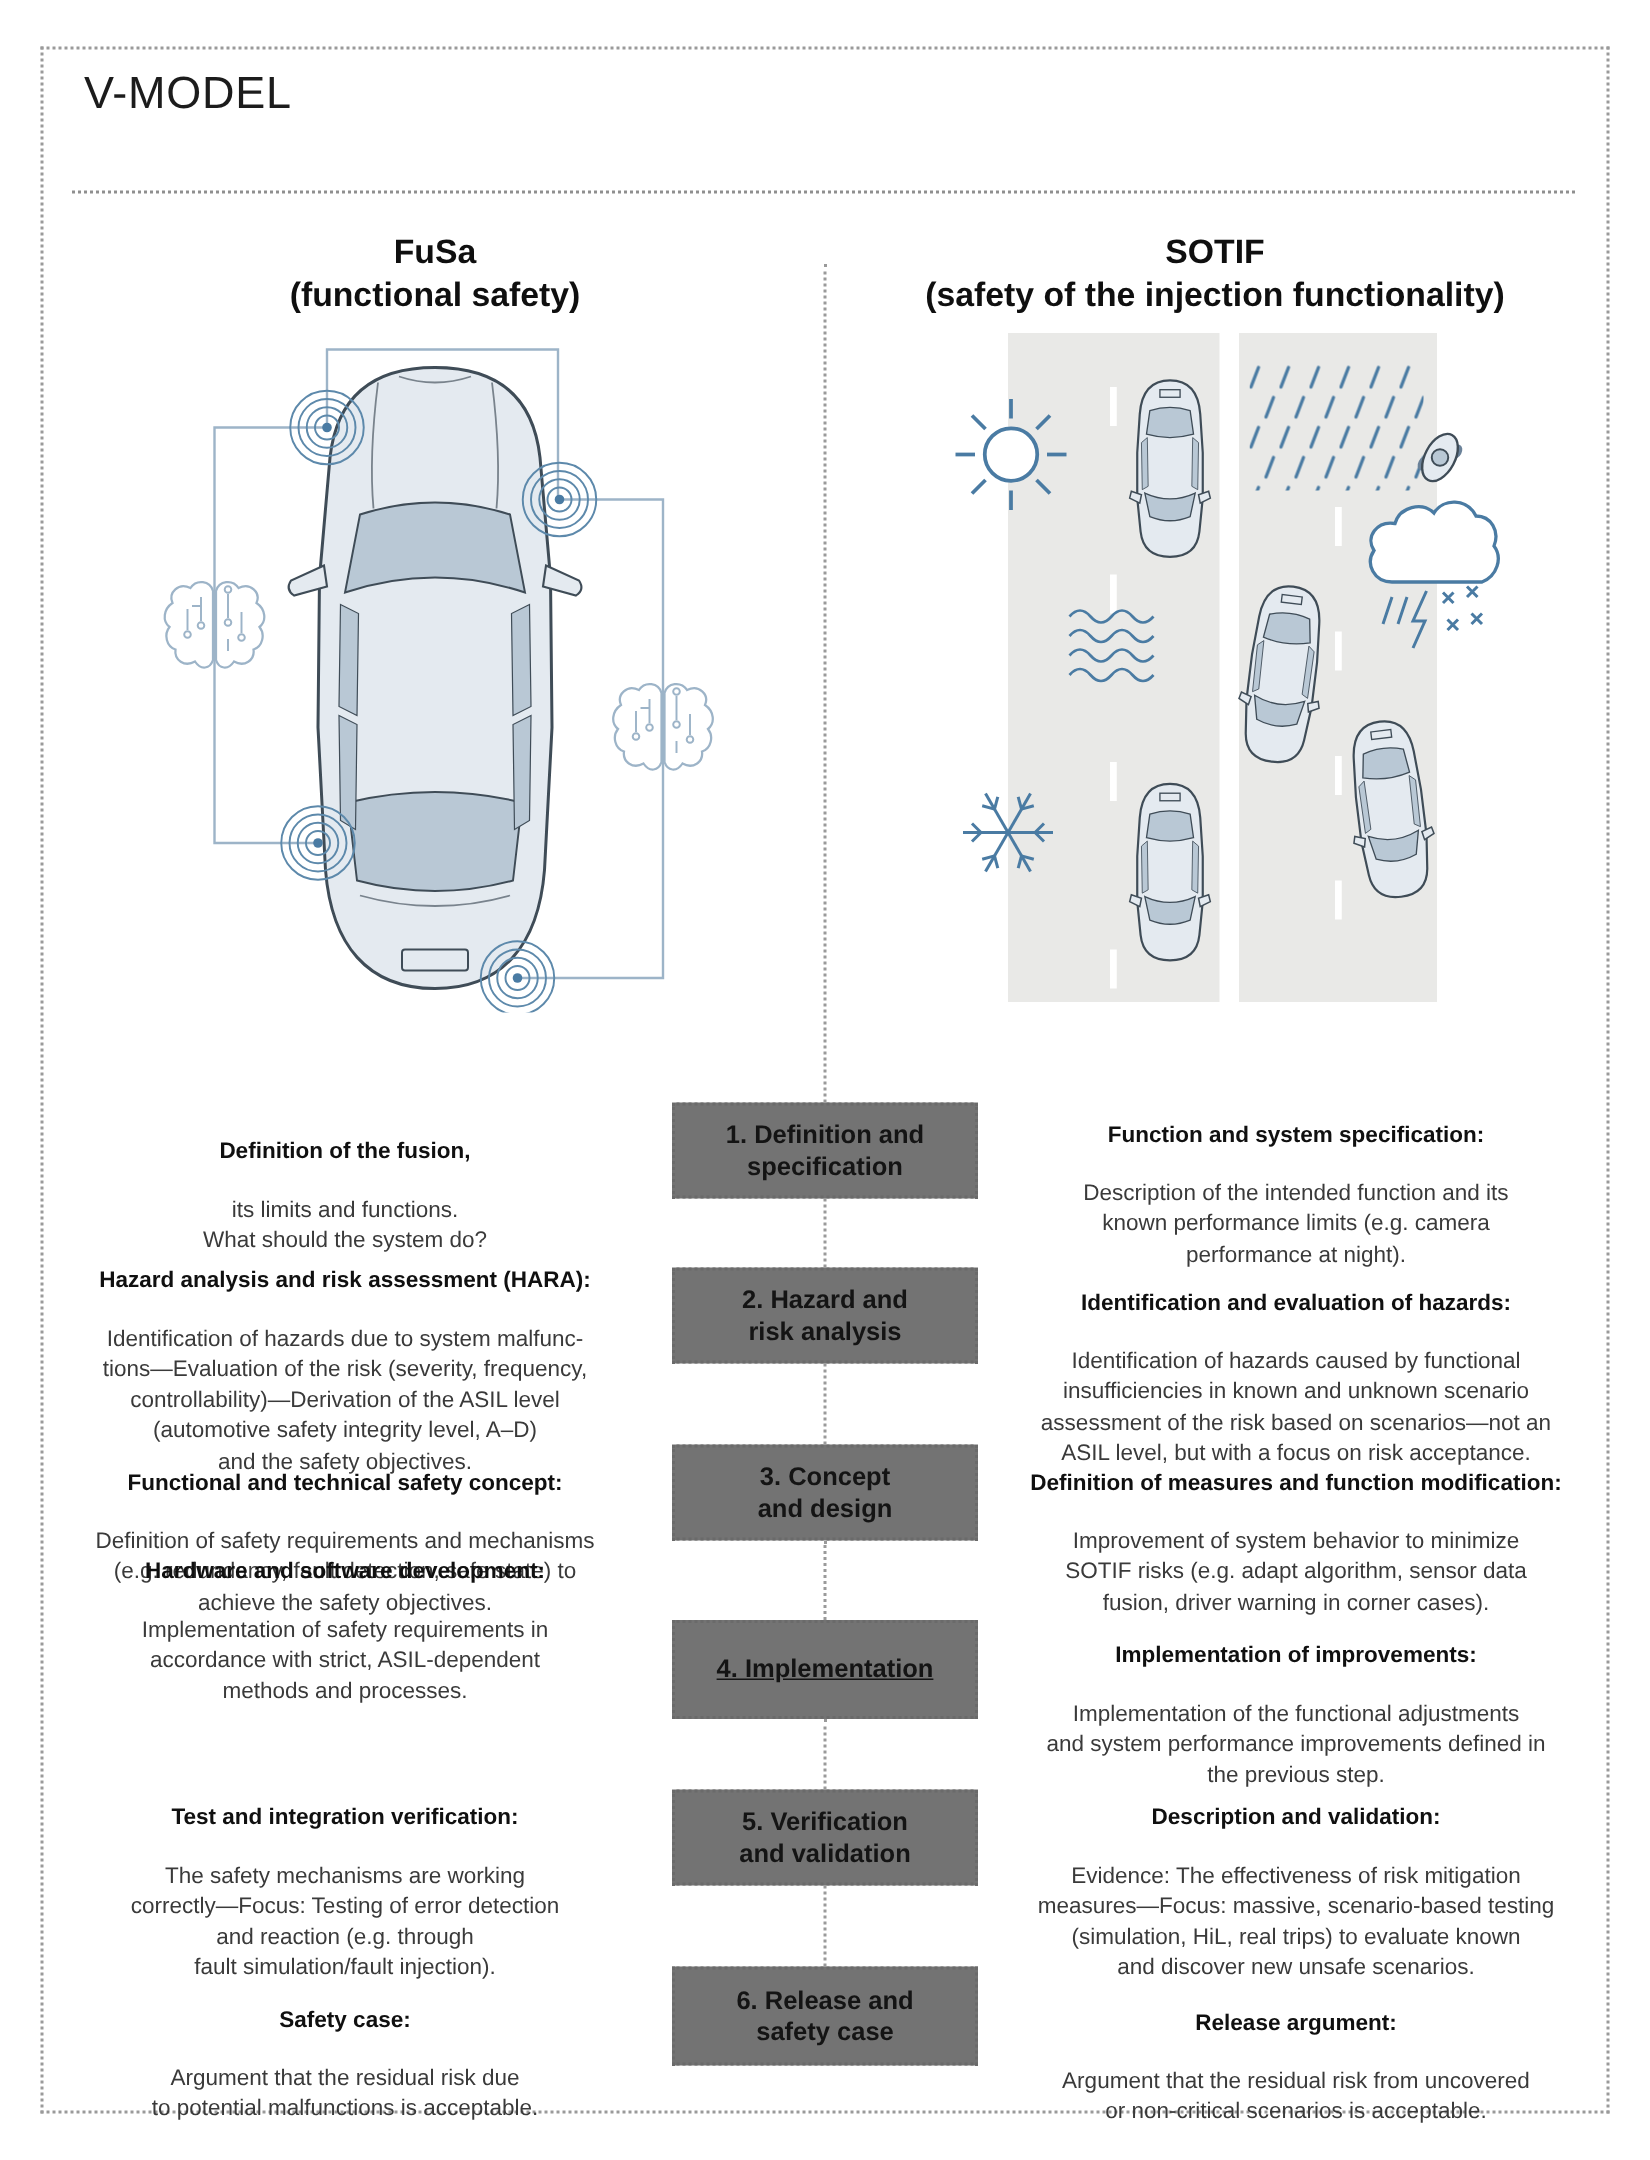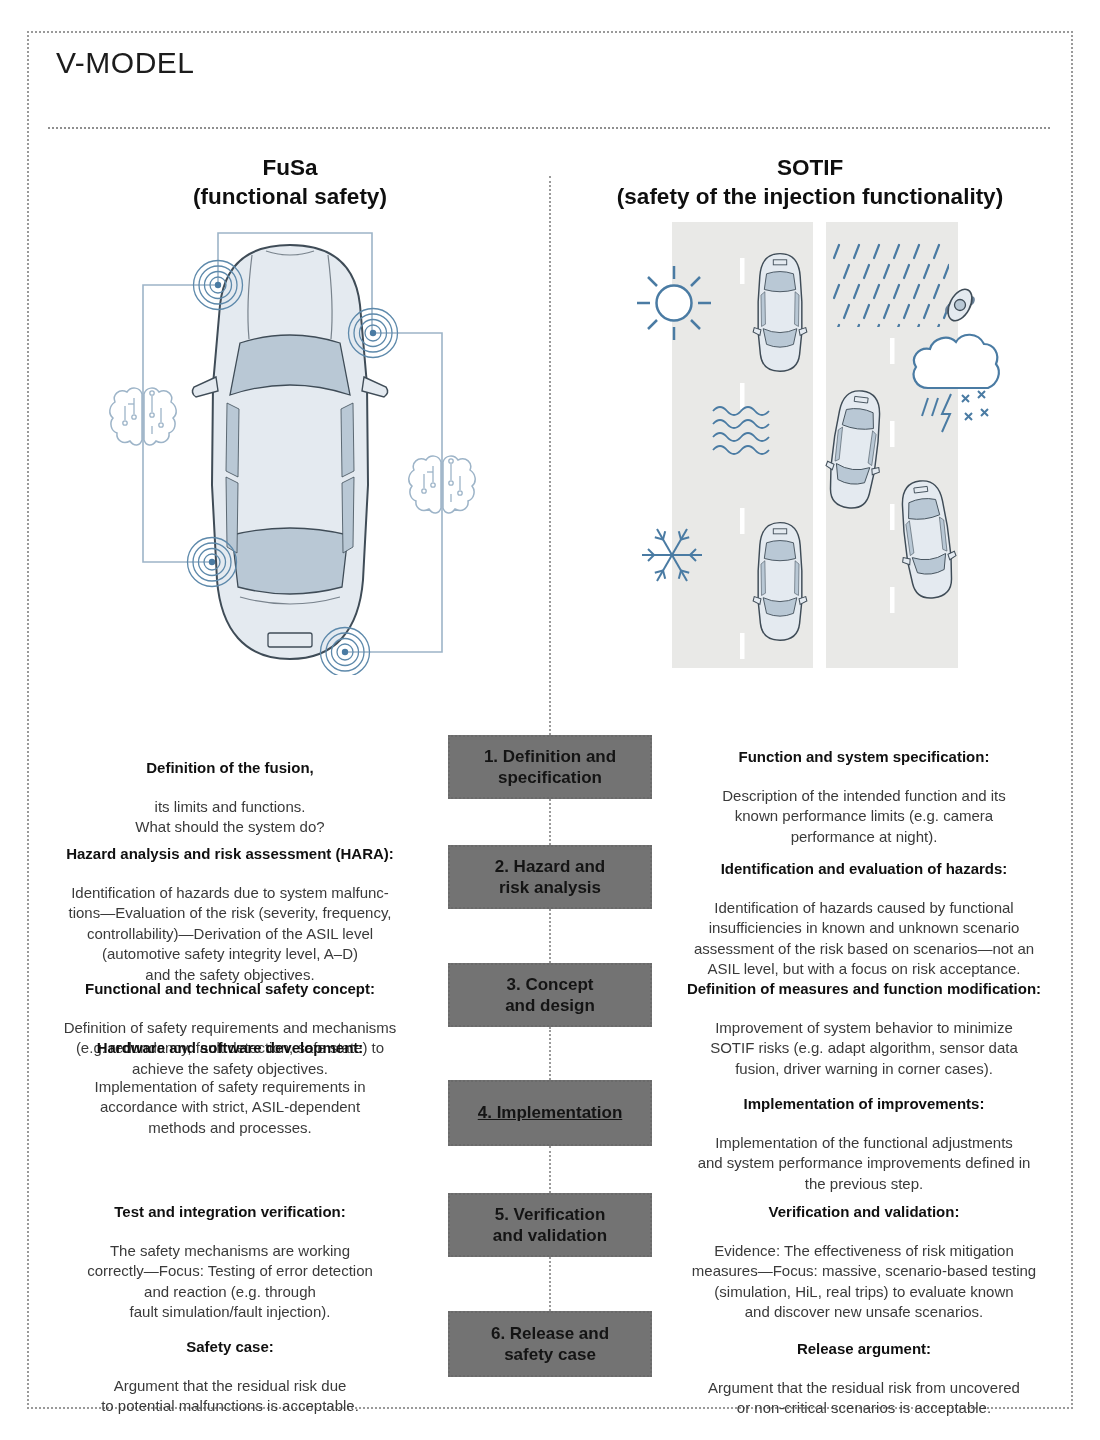--- a/index.html
+++ b/index.html
@@ -301,21 +301,21 @@
 SOTIF risks (e.g. adapt algorithm, sensor data
 fusion, driver warning in corner cases).</div>
   </div>
   <div class="tb" style="left:664px;top:1076px;">
     <div class="tb-h">Implementation of improvements:</div>
     <div class="tb-b">Implementation of the functional adjustments
 and system performance improvements defined in
 the previous step.</div>
   </div>
   <div class="tb" style="left:664px;top:1184px;">
-    <div class="tb-h">Verification and validation:</div>
+    <div class="tb-h">Description and validation:</div>
     <div class="tb-b">Evidence: The effectiveness of risk mitigation
 measures—Focus: massive, scenario-based testing
 (simulation, HiL, real trips) to evaluate known
 and discover new unsafe scenarios.</div>
   </div>
   <div class="tb" style="left:664px;top:1321px;">
     <div class="tb-h">Release argument:</div>
     <div class="tb-b">Argument that the residual risk from uncovered
 or non-critical scenarios is acceptable.</div>
   </div>

